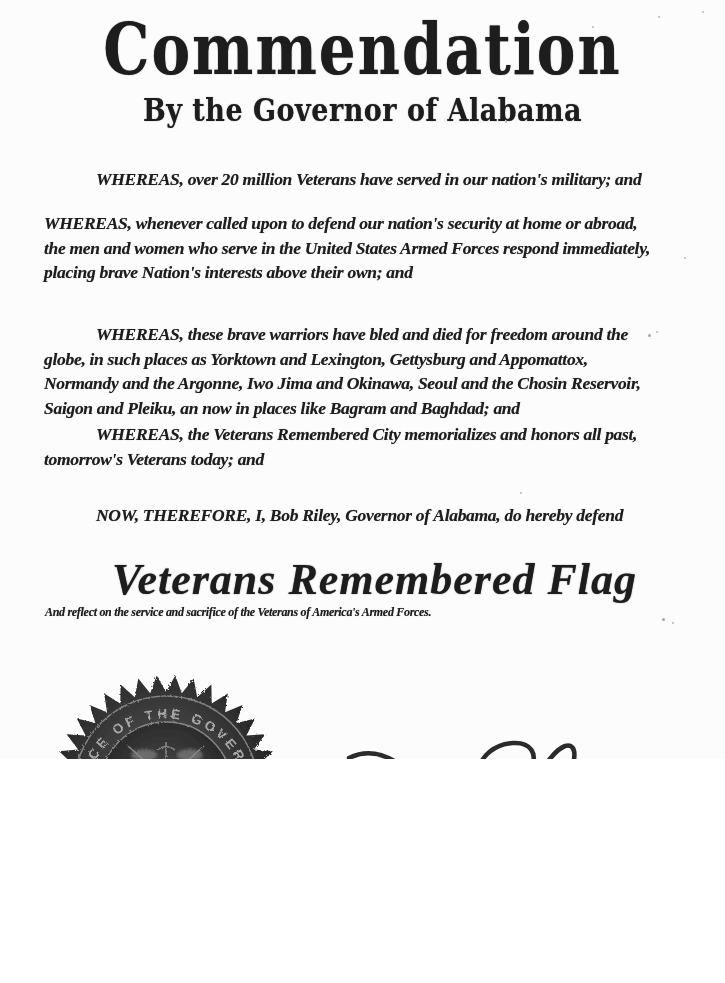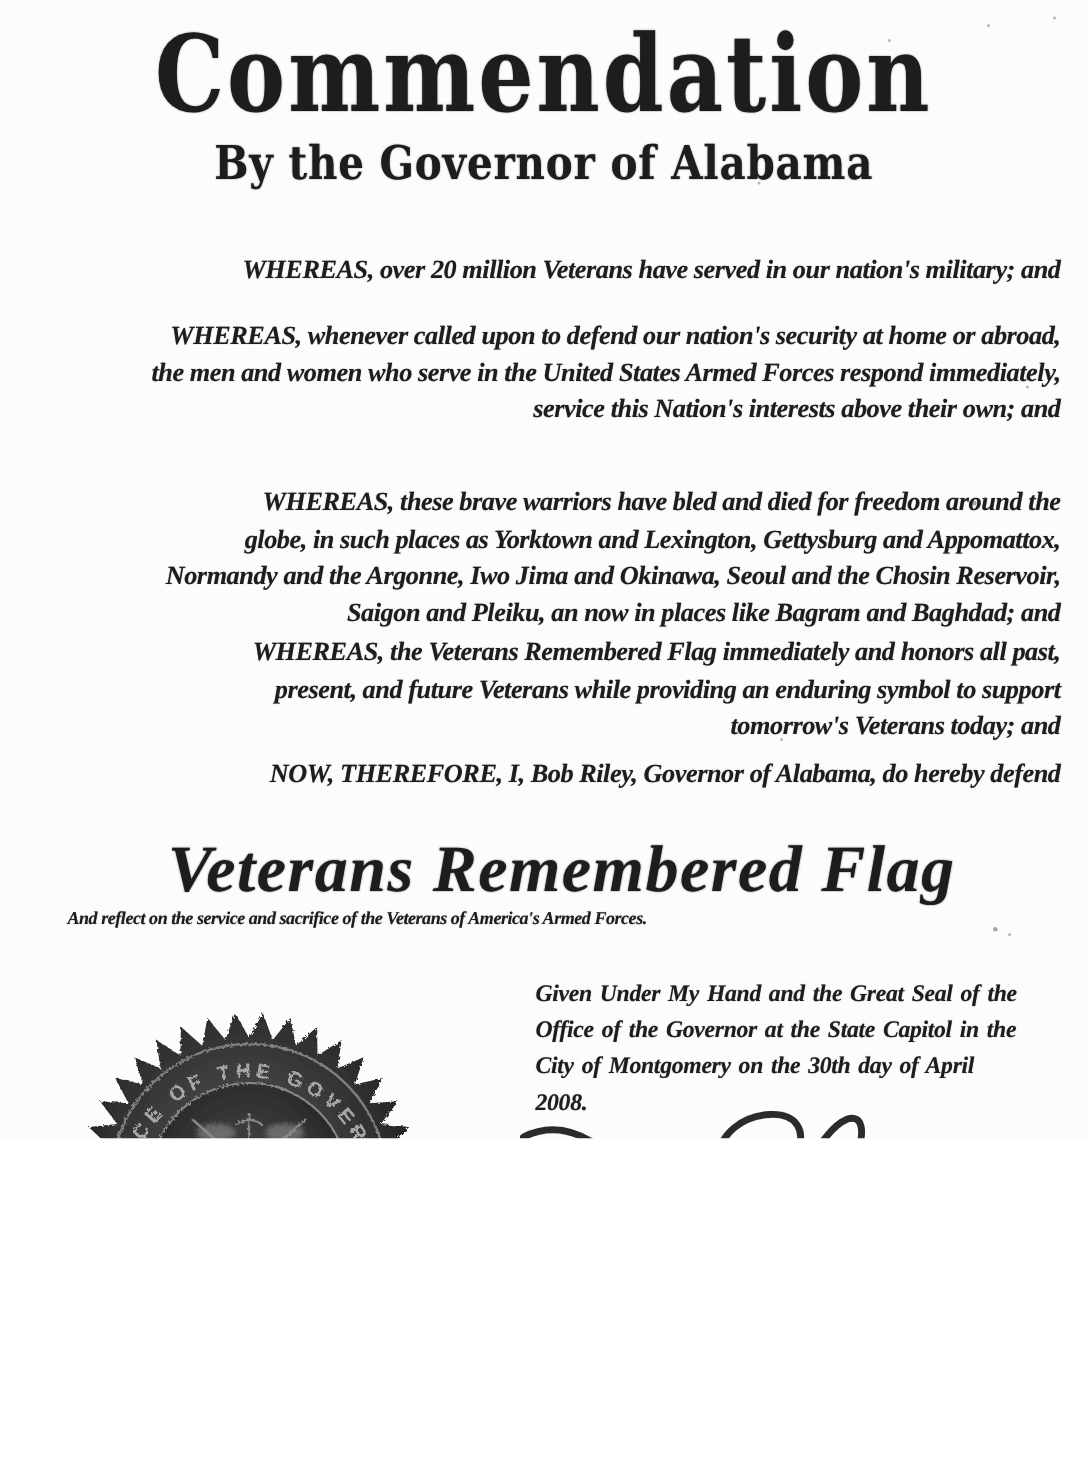--- a/index.html
+++ b/index.html
@@ -15,21 +15,21 @@
     letter-spacing:2px;transform:scaleY(1.22);transform-origin:50% 0;
     text-shadow:0 0 1px rgba(25,25,25,.65);
   }
   .subtitle{
     position:absolute;top:92px;left:0;width:100%;text-align:center;margin:0;
     font-family:"DejaVu Serif",serif;font-weight:700;font-size:27px;
     letter-spacing:.5px;transform:scaleY(1.15);transform-origin:50% 0;
     text-shadow:0 0 1px rgba(25,25,25,.6);
   }
   
-  .para{position:absolute;left:44px;right:18px;text-align:right;}
+  .para{position:absolute;left:44px;right:18px;}
   .tline{
     font-style:italic;font-weight:600;font-size:17.5px;line-height:24.5px;
     letter-spacing:-.3px;white-space:nowrap;
     text-shadow:0 0 .7px rgba(30,30,30,.55);
   }
   .ind{padding-left:52px;}
   .flag-heading{
     position:absolute;top:546px;left:0;width:100%;text-align:center;margin:12px;
     font-style:italic;font-weight:700;font-size:44px;line-height:1;
     letter-spacing:1px;text-shadow:0 0 1.2px rgba(25,25,25,.7);
@@ -66,49 +66,42 @@
   <h1 class="title">Commendation</h1>
   <h2 class="subtitle">By the Governor of Alabama</h2>
 
   <div class="para" style="top:167px">
     <div class="tline ind">WHEREAS, over 20 million Veterans have served in our nation's military; and</div>
   </div>
 
   <div class="para" style="top:211px">
     <div class="tline">WHEREAS, whenever called upon to defend our nation's security at home or abroad,</div>
     <div class="tline">the men and women who serve in the United States Armed Forces respond immediately,</div>
-    <div class="tline">service this Nation's interests above their own; and</div>
+    <div class="tline">placing brave Nation's interests above their own; and</div>
   </div>
 
   <div class="para" style="top:322px">
     <div class="tline ind">WHEREAS, these brave warriors have bled and died for freedom around the</div>
     <div class="tline">globe, in such places as Yorktown and Lexington, Gettysburg and Appomattox,</div>
     <div class="tline">Normandy and the Argonne, Iwo Jima and Okinawa, Seoul and the Chosin Reservoir,</div>
     <div class="tline">Saigon and Pleiku, an now in places like Bagram and Baghdad; and</div>
   </div>
 
   <div class="para" style="top:422px">
-    <div class="tline ind">WHEREAS, the Veterans Remembered Flag immediately and honors all past,</div>
-    <div class="tline">present, and future Veterans while providing an enduring symbol to support</div>
+    <div class="tline ind">WHEREAS, the Veterans Remembered City memorializes and honors all past,</div>
     <div class="tline">tomorrow's Veterans today; and</div>
   </div>
 
   <div class="para" style="top:503px">
     <div class="tline ind">NOW, THEREFORE, I, Bob Riley, Governor of Alabama, do hereby defend</div>
   </div>
 
   <div class="flag-heading">Veterans Remembered Flag</div>
   <div class="reflect">And reflect on the service and sacrifice of the Veterans of America's Armed Forces.</div>
 
-  <div class="attestation">
-    <div class="tline">Given Under My Hand and the Great Seal of the</div>
-    <div class="tline">Office of the Governor at the State Capitol in the</div>
-    <div class="tline">City of Montgomery on the 30th day of April</div>
-    <div class="tline">2008.</div>
-  </div>
 
   <svg class="signature" viewBox="0 0 330 145" aria-hidden="true">
     <line x1="6" y1="72" x2="316" y2="72" stroke="#1c1c1c" stroke-width="1.4"></line>
     <g fill="none" stroke="#151515" stroke-width="4.6" stroke-linecap="round" stroke-linejoin="round" opacity="0.9">
       <path d="M 10,33 C 28,24 46,28 64,42 C 76,51 82,61 74,65 C 65,68 59,59 66,52 C 74,45 86,50 89,60 C 91,67 85,71 78,69"></path>
       <path d="M 86,70 C 92,73 98,71 102,67"></path>
       <path d="M 140,46 C 141,31 156,19 174,18 C 192,17 199,29 192,43 C 187,53 178,60 170,63"></path>
       <path d="M 200,53 C 206,39 216,25 226,21 C 236,18 238,29 232,45 C 225,63 219,76 215,92 C 210,112 200,124 190,118 C 184,114 189,104 197,102"></path>
     </g>
     <circle cx="110" cy="69" r="2.4" fill="#151515"></circle>

